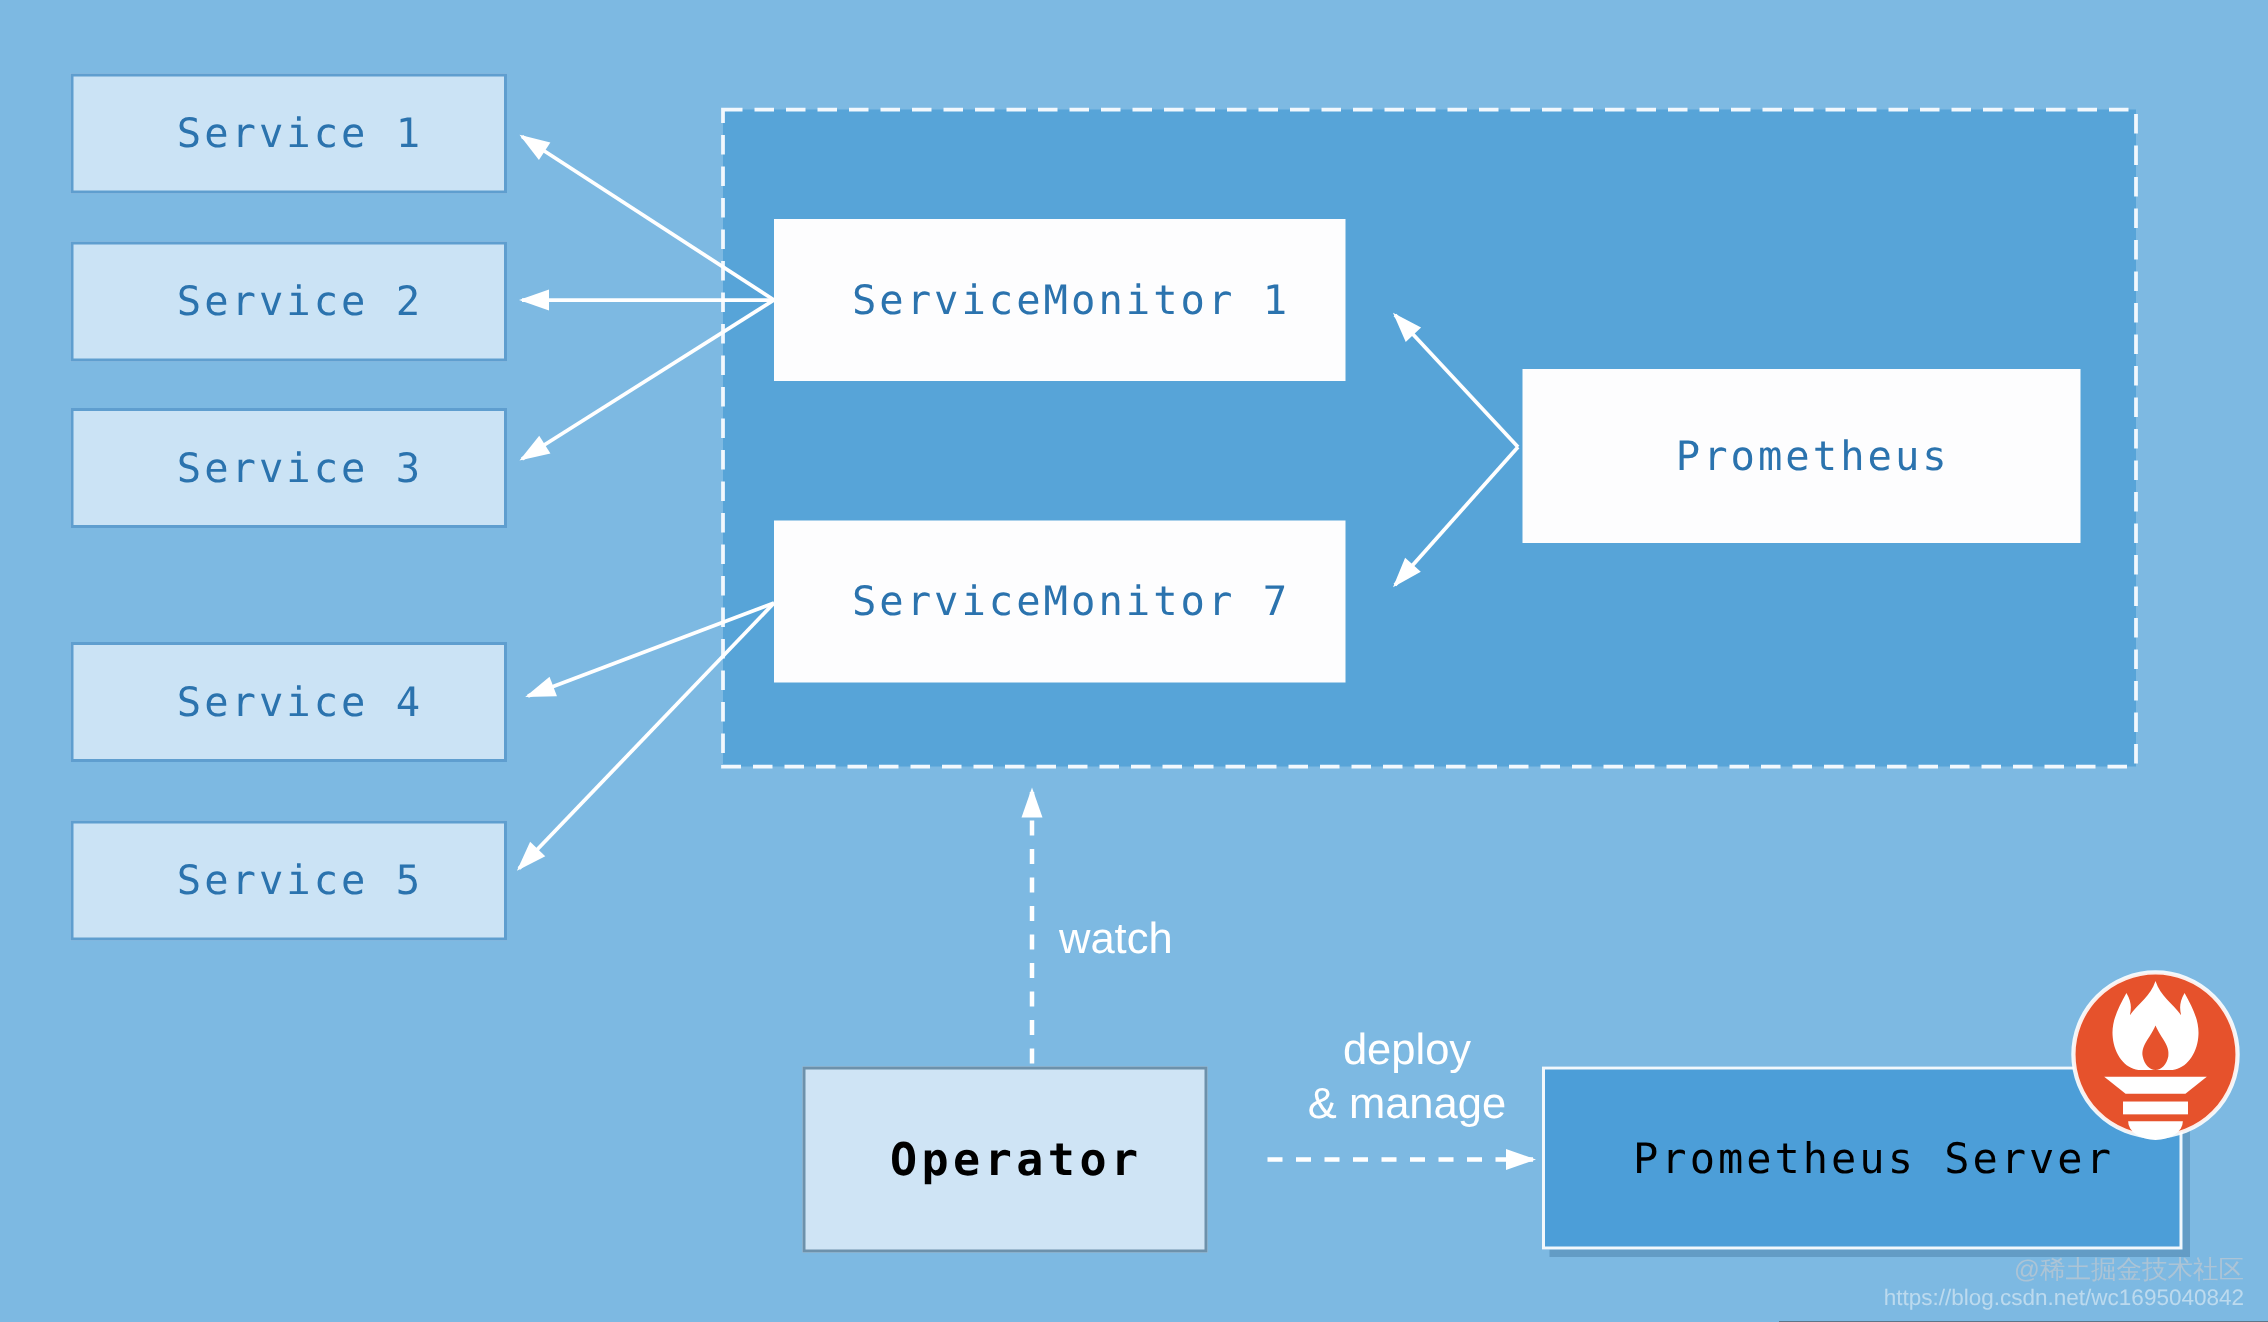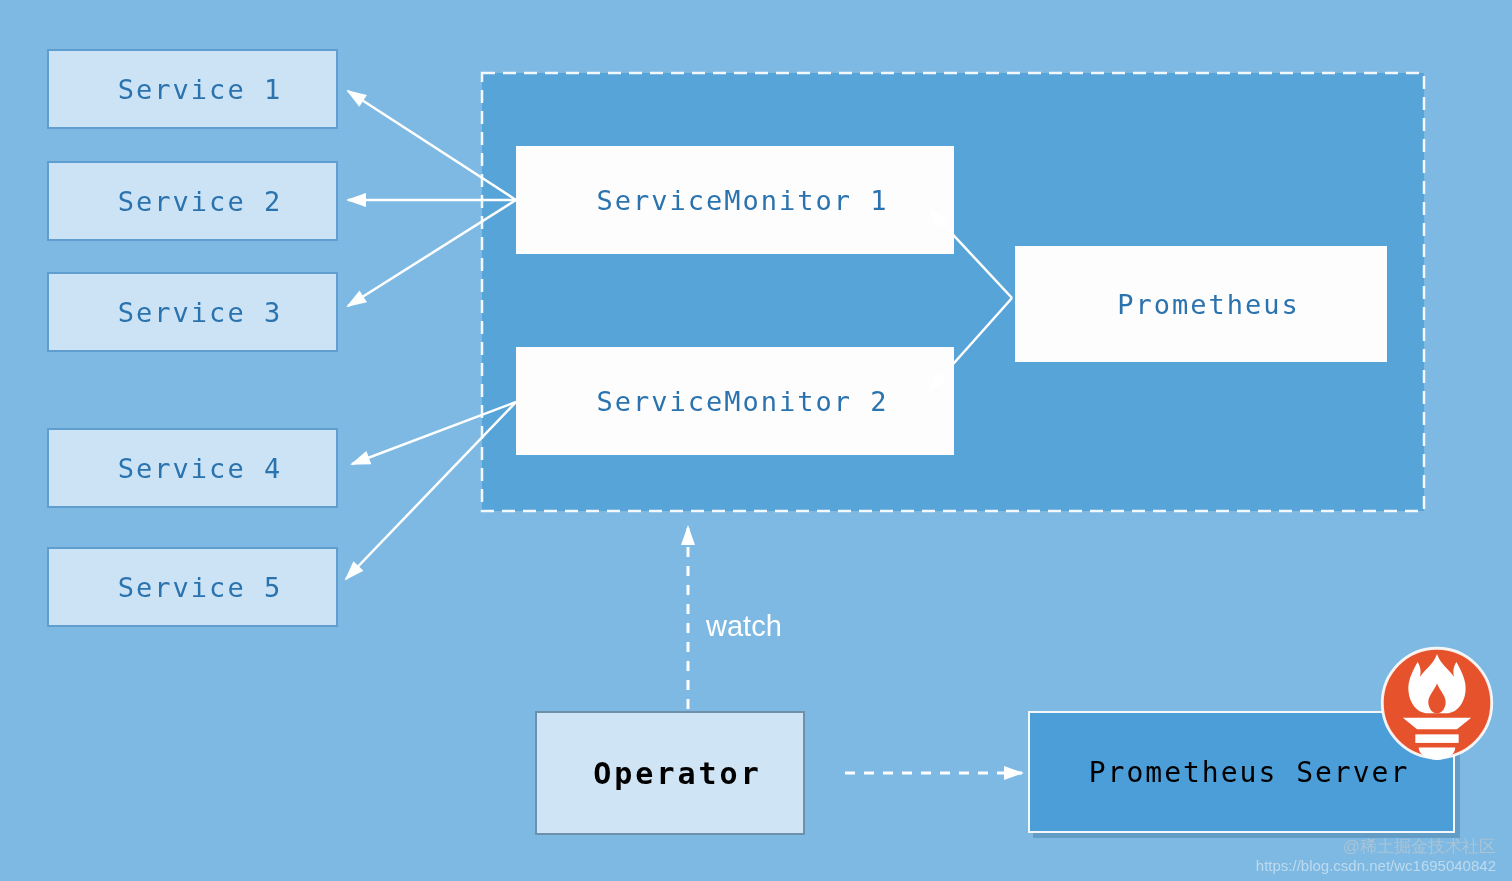--- a/index.html
+++ b/index.html
@@ -21,21 +21,21 @@
     color:#2b73ae;
     box-sizing:border-box;
     white-space:nowrap;
     padding-left:15px;
   }
   .service{
     left:47px;width:291px;height:80px;
     background:#cbe3f5;border:2px solid #5f9ecf;
   }
   .monitor{
-    left:516px;width:438px;height:108px;
+    left:516px;width:381px;height:108px;
     background:#fdfdfe;
   }
   .prom{
     left:1015px;top:246px;width:372px;height:116px;
     background:#fdfdfe;
   }
   .operator{
     left:535px;top:711px;width:270px;height:124px;
     background:#cfe4f5;border:2px solid #6d91ab;
     color:#000000;font-size:30px;letter-spacing:3px;font-weight:bold;
@@ -89,21 +89,21 @@
       <span>Service 4</span>
     </div>
   <div class="box service" style="top:547px">
       <span>Service 5</span>
     </div>
 
   <div class="box monitor" style="top:146px">
       <span>ServiceMonitor 1</span>
     </div>
   <div class="box monitor" style="top:347px">
-      <span>ServiceMonitor 2</span>
+      <span>ServiceMonitor 7</span>
     </div>
 
   <div class="box prom">
       <span>Prometheus</span>
     </div>
 
   <div class="box operator">
       <span>Operator</span>
     </div>
 
@@ -129,20 +129,24 @@
 
     <line x1="1012" y1="298" x2="930" y2="210" stroke="#ffffff" stroke-width="2.5" marker-end="url(#ah)"></line>
     <line x1="1012" y1="298" x2="930" y2="390" stroke="#ffffff" stroke-width="2.5" marker-end="url(#ah)"></line>
 
     <line x1="688" y1="709" x2="688" y2="527" stroke="#ffffff" stroke-width="3" stroke-dasharray="10 9" marker-end="url(#ah)"></line>
 
     <line x1="845" y1="773" x2="1022" y2="773" stroke="#ffffff" stroke-width="3" stroke-dasharray="10 9" marker-end="url(#ah)"></line>
   </svg>
 
   <div class="edge-label watch-label">watch</div>
+  <div class="edge-label deploy-label">
+    <div>deploy</div>
+    <div>&amp; manage</div>
+  </div>
 
   <div class="logo">
     <svg viewBox="0 0 100 100" width="114" height="114">
       <circle cx="50" cy="50" r="48" fill="#e6522c" stroke="rgba(255,255,255,0.9)" stroke-width="2.5"></circle>
 
       <path fill="#ffffff" d="M50 7
         C47 16 40 20 35 27
         C36 23 36 19 33 14
         C28 23 24 31 25 40
         C26 50 32 58 40 59

